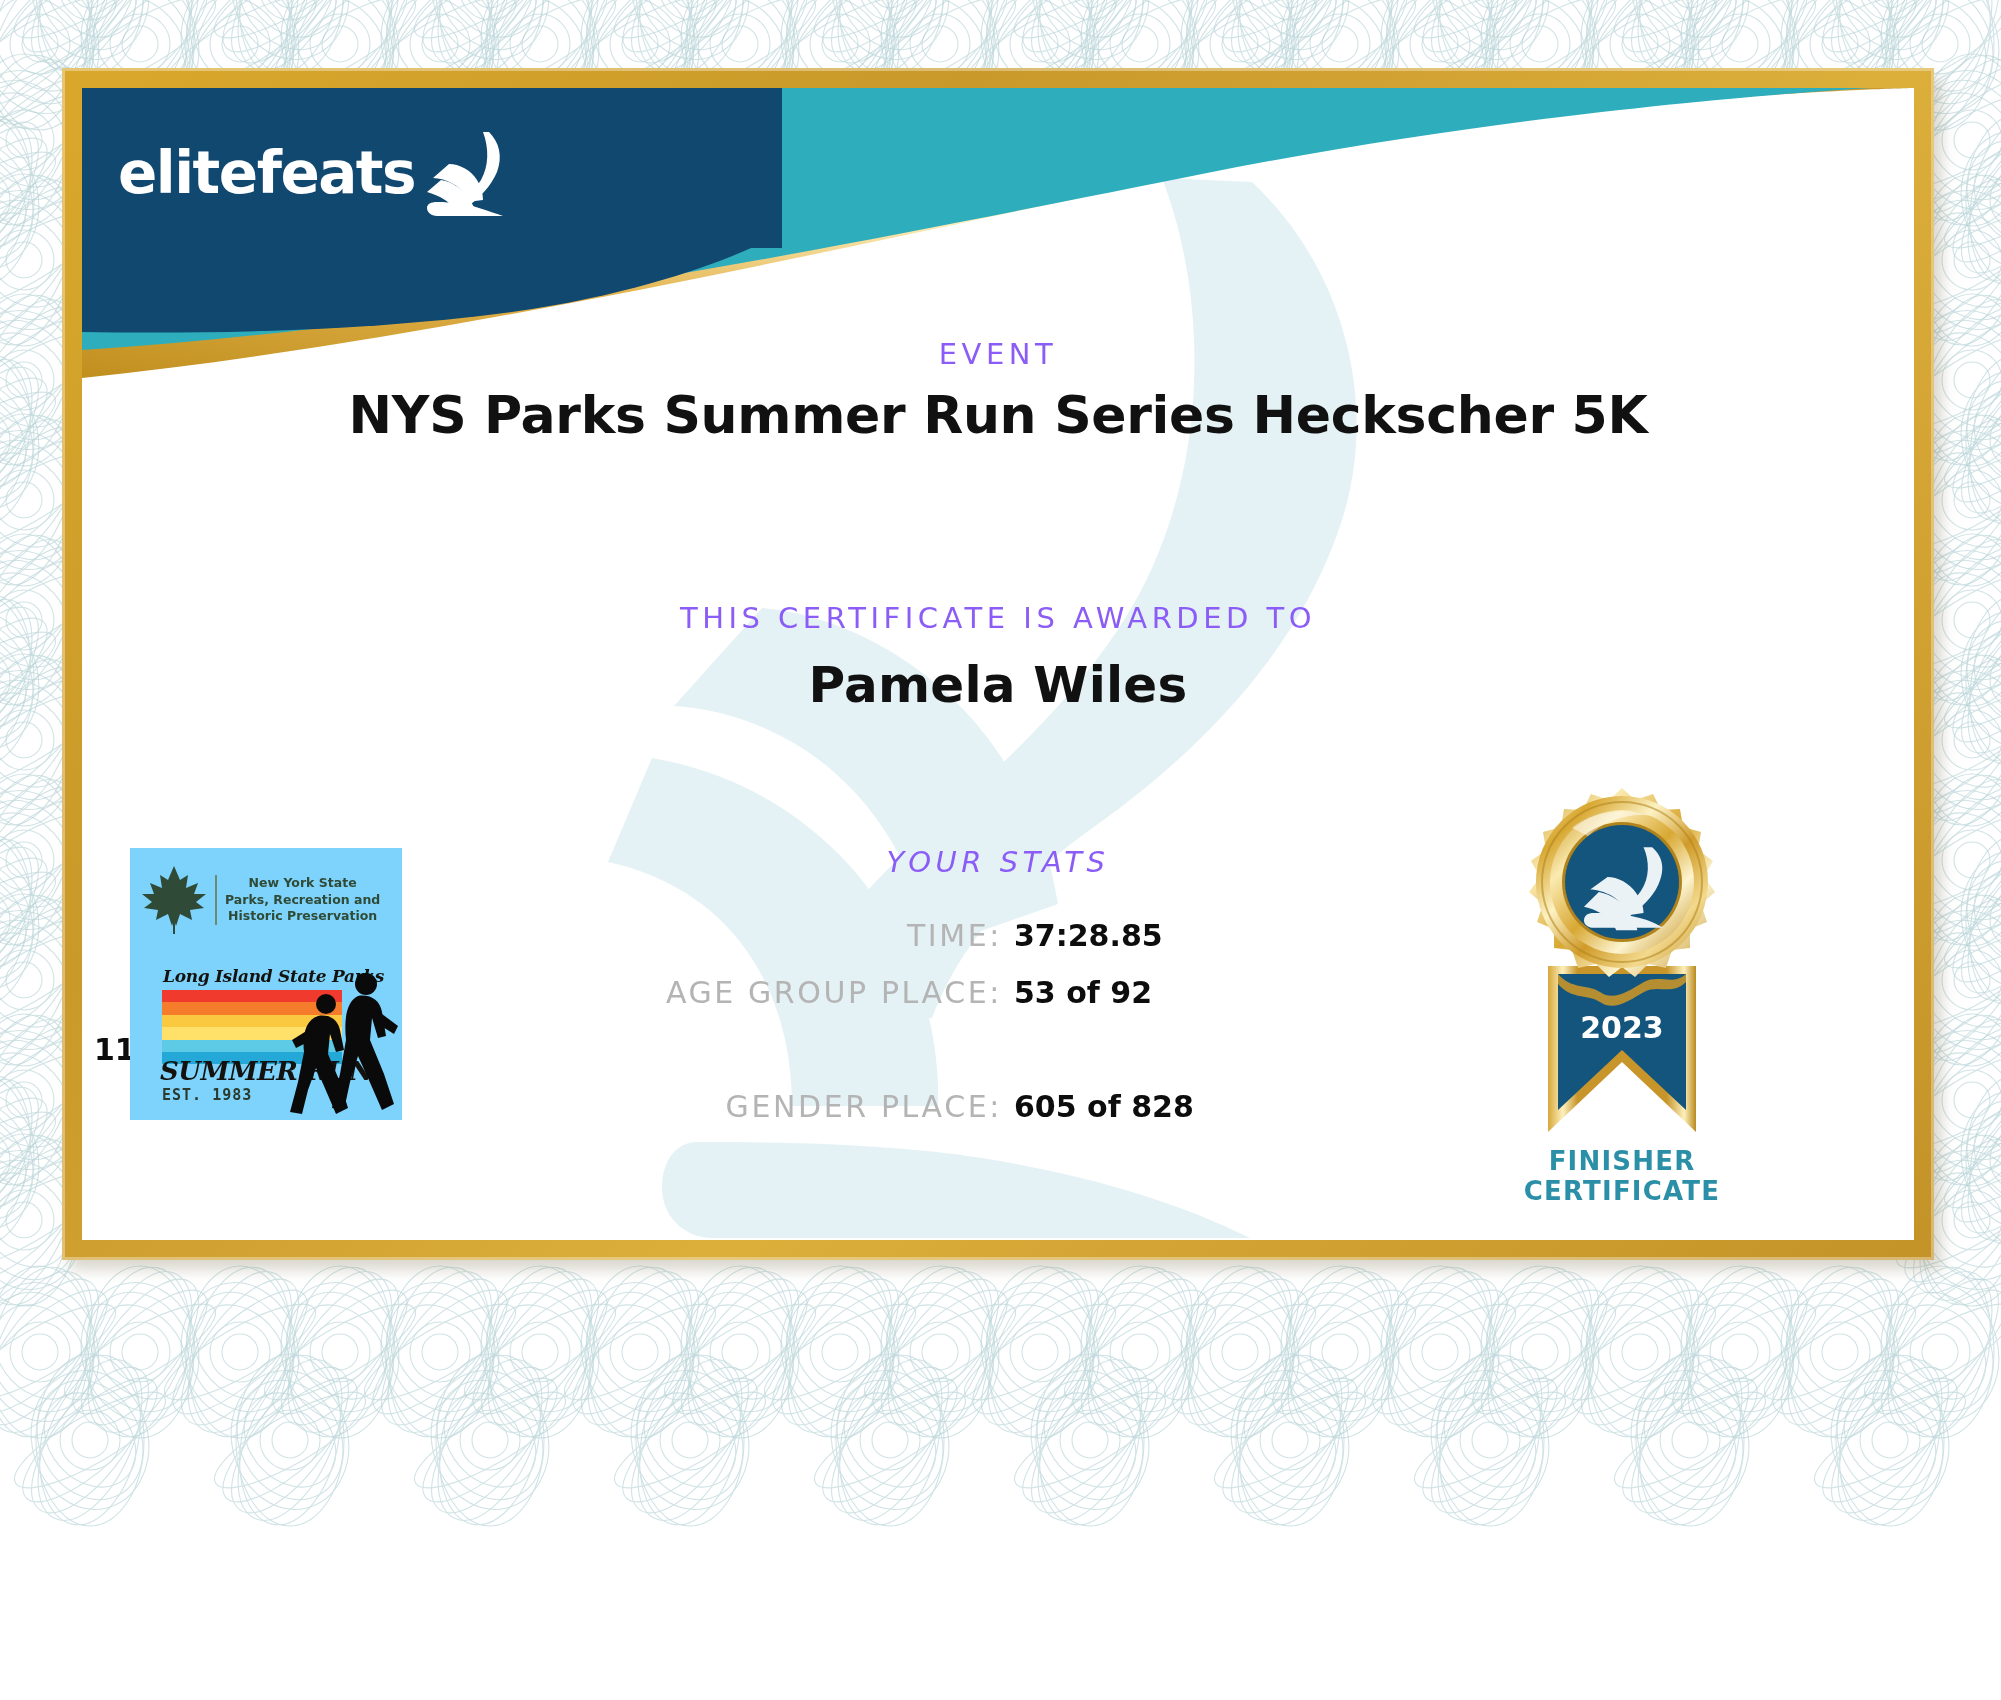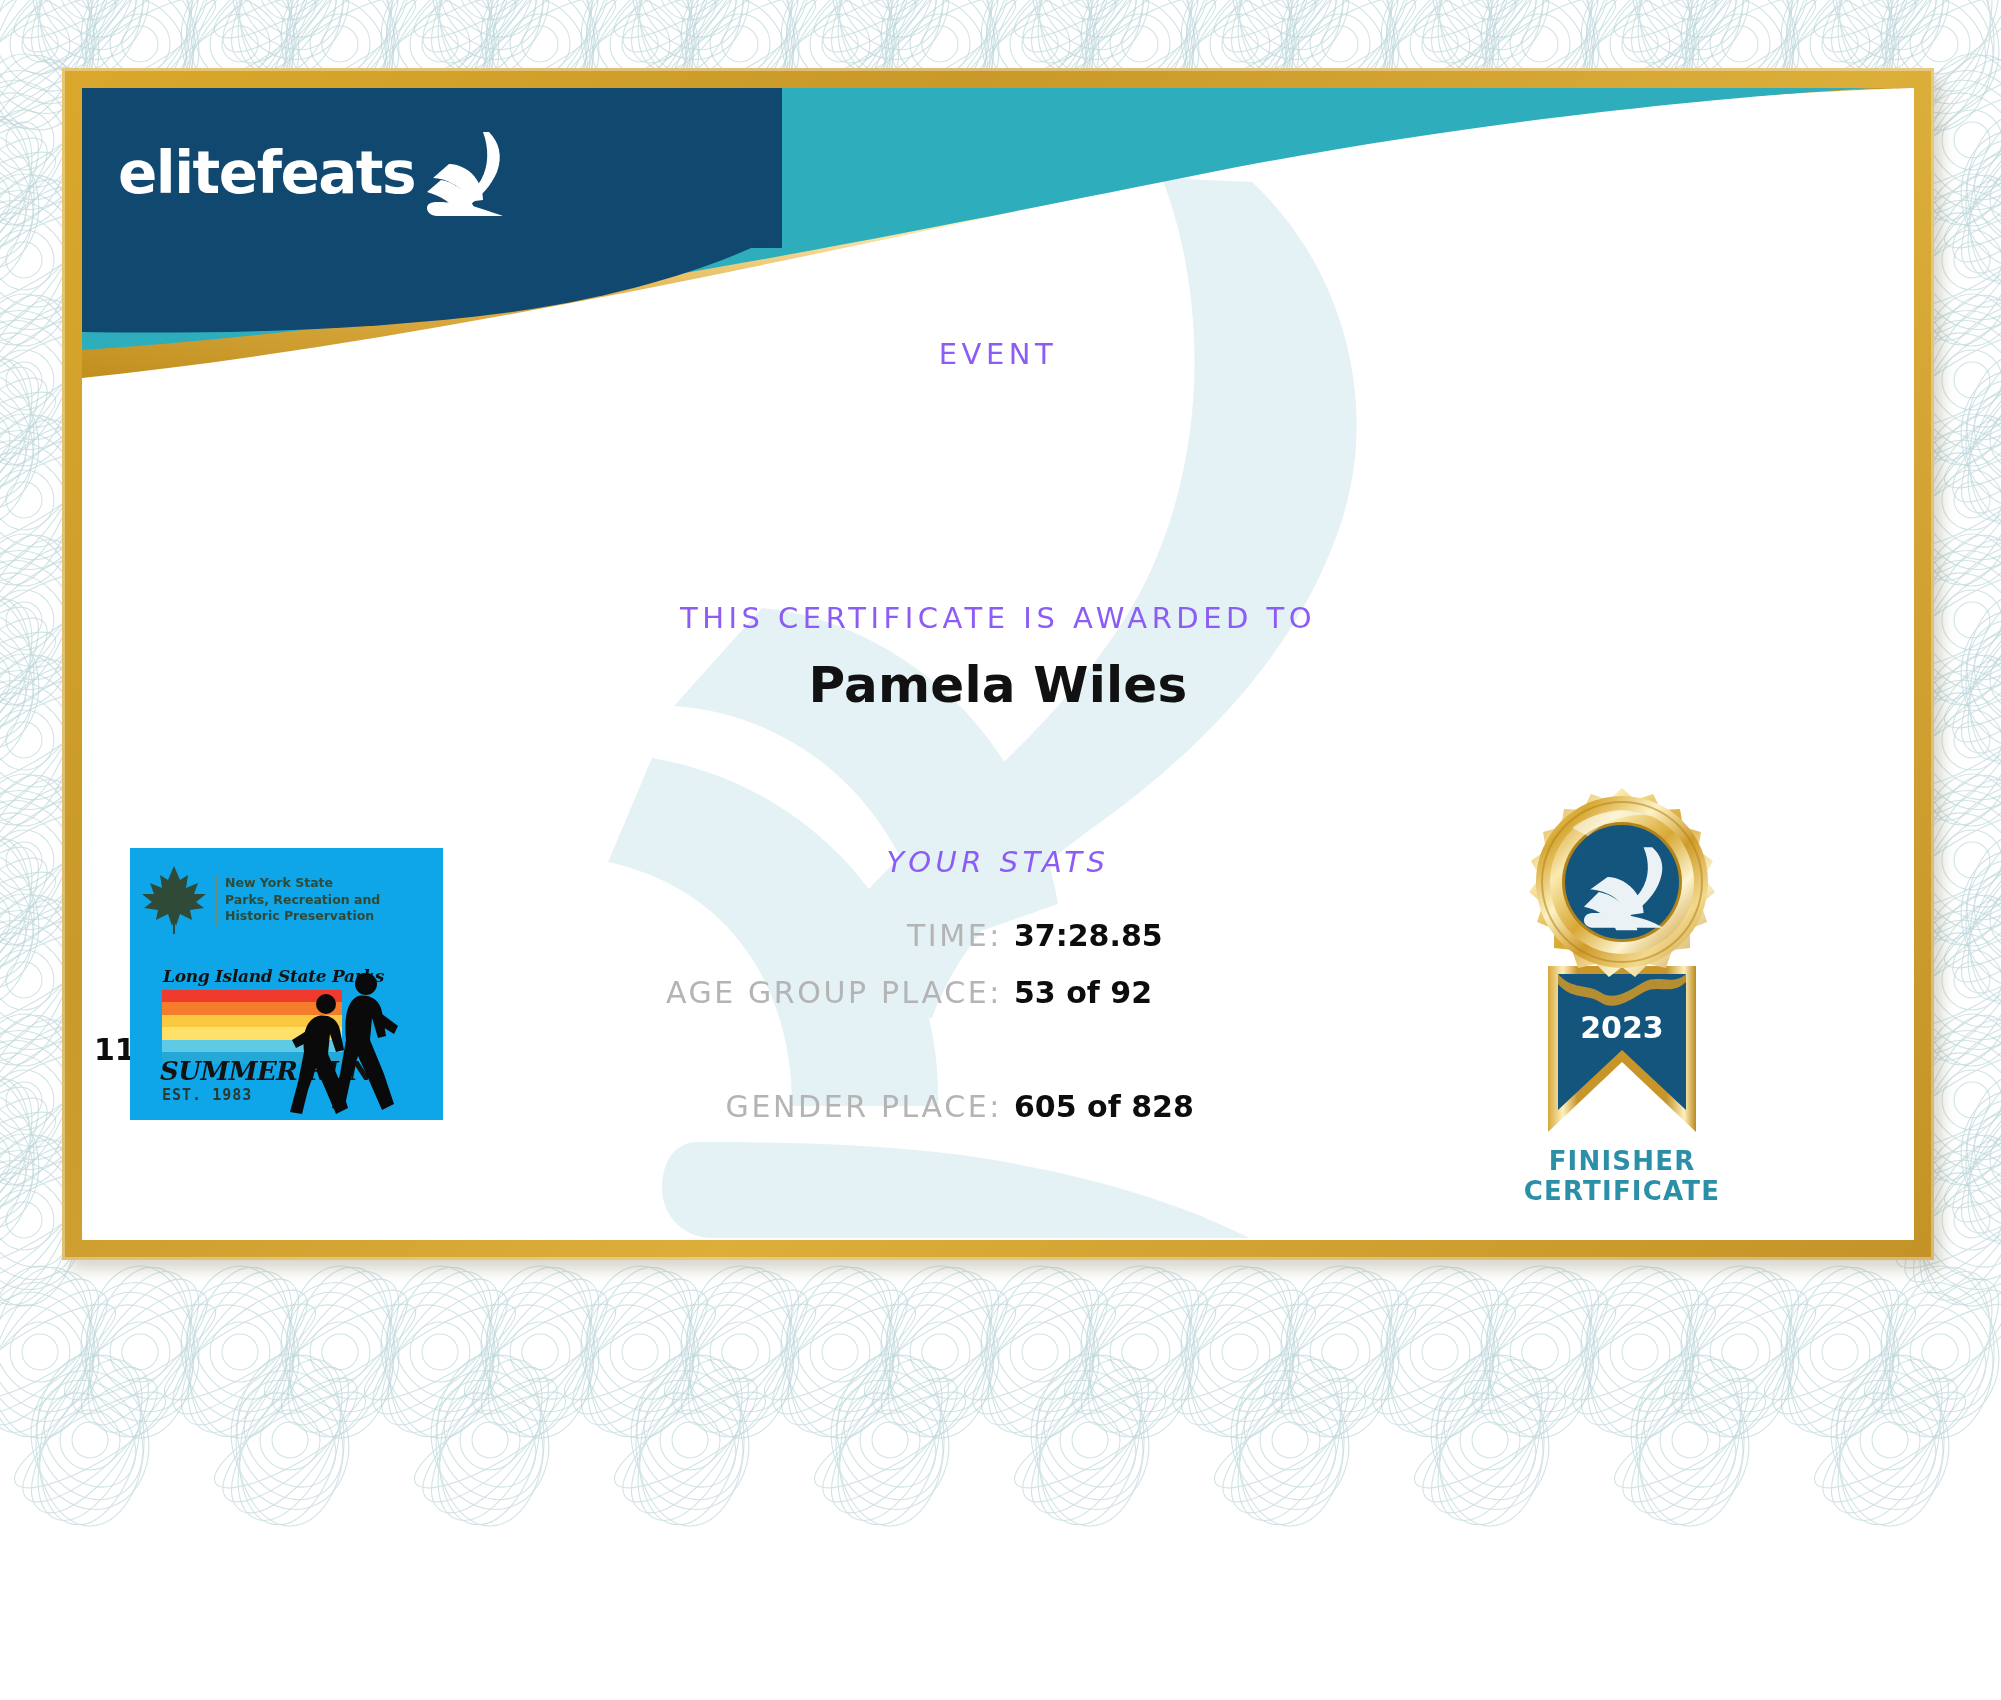--- a/index.html
+++ b/index.html
@@ -180,24 +180,25 @@
     font-weight: 700;
     font-family: "DejaVu Sans", sans-serif;
     white-space: nowrap;
   }
 
   
   #sponsor-logo {
     position: absolute;
     left: 48px;
     top: 760px;
-    width: 313px;
+    width: 272px;
     height: 272px;
-    background: #0ea5e9;
+    background: #7dd3fc;
     overflow: hidden;
+    text-align: center;
   }
   #sponsor-nys-row {
     position: absolute;
     left: 10px; top: 16px;
     display: flex;
     align-items: center;
     gap: 7px;
   }
   #sponsor-nys-text {
     font-family: "DejaVu Sans", sans-serif;
@@ -462,20 +463,21 @@
                    C 38 64 34 58 26 54 C 20 50 12 48 6 48 Z"></path>
           <path d="M14 50 C 26 52 38 60 44 72 C 48 78 50 84 50 86 L 30 86
                    C 28 80 24 74 18 70 C 12 66 6 64 0 62 Z"></path>
           <path d="M10 72 C 24 72 40 74 52 78 C 62 81 70 84 76 86 L 10 86
                    C 4 86 0 82 0 78 C 0 74 4 72 10 72 Z"></path>
         </g>
       </svg>
     </div>
 
     <div class="kicker" id="event-kicker">EVENT</div>
+    <div id="event-title">NYS Parks Summer Run Series Heckscher 5K</div>
 
     <div class="kicker" id="awarded-kicker">THIS CERTIFICATE IS AWARDED TO</div>
     <div id="participant-name">Pamela Wiles</div>
 
     <div class="kicker" id="stats-kicker">YOUR STATS</div>
 
     <div id="stats-list">
       <div class="stat-row">
         <span class="stat-label">TIME:</span>
         <span class="stat-value">37:28.85</span>

